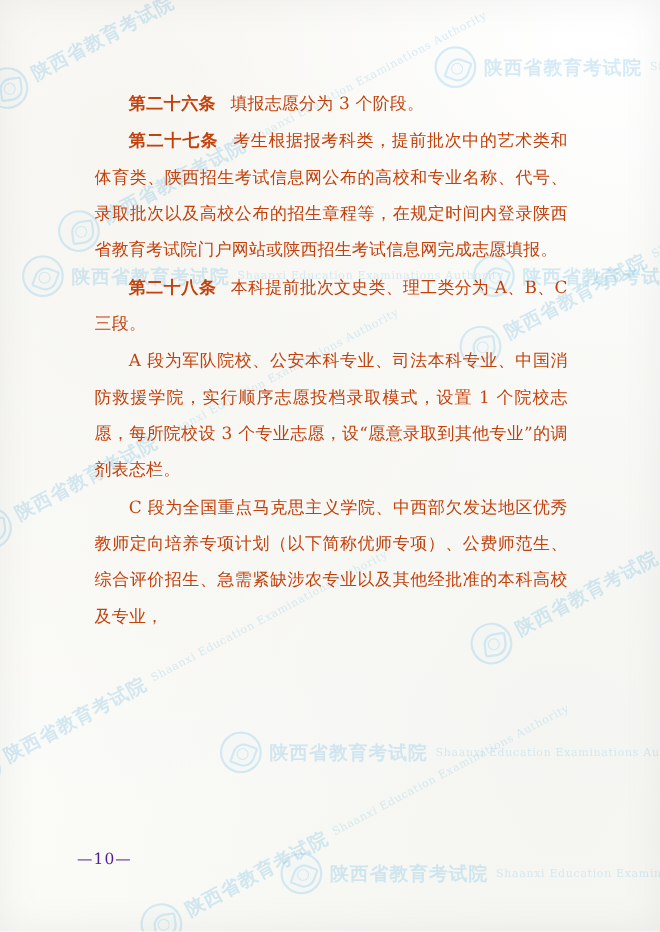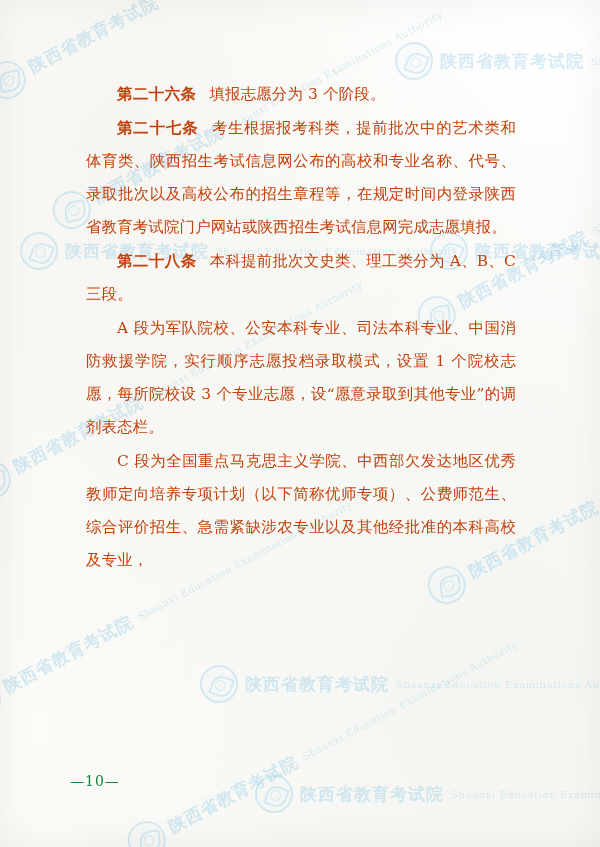--- a/index.html
+++ b/index.html
@@ -132,21 +132,21 @@
     display: inline-block;
     width: 13px;
   }
 
   
   .folio {
     position: absolute;
     left: 70px;
     bottom: 58px;
     font-size: 14px;
-    color: #15803d;
+    color: #4c1d95;
     letter-spacing: 1px;
     z-index: 4;
     font-family: "DejaVu Serif", "Liberation Serif", serif;
   }
 </style>
 </head>
 <body>
 
 <div class="page">
   <div class="paper-tint"></div>

